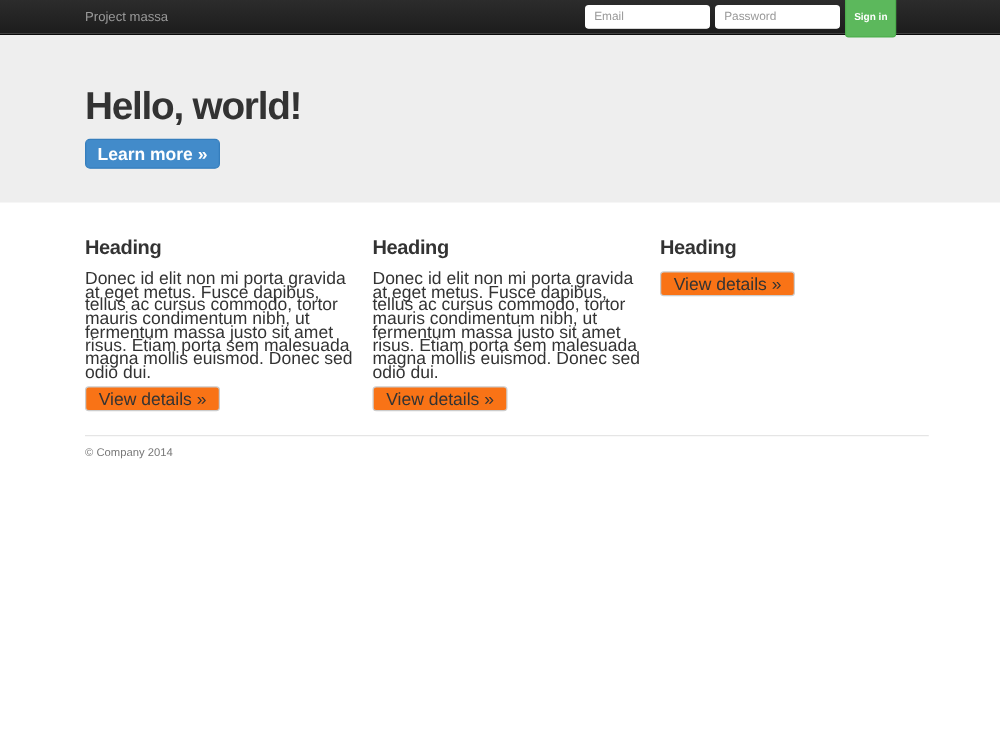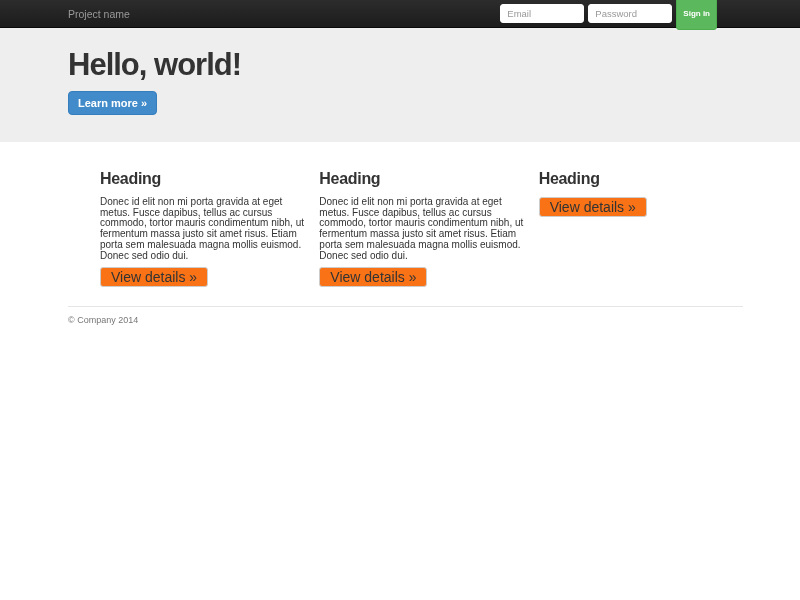--- a/index.html
+++ b/index.html
@@ -25,21 +25,21 @@
   .nav-inner { display: flex; align-items: center; height: 100%; }
   .brand { color: #999999; font-size: 10.5px; cursor: pointer; }
   .nav-form {
     margin-left: auto;
     margin-right: 26px;
     display: flex;
     align-items: center;
     gap: 4px;
   }
   .nav-input {
-    width: 84px;
+    width: 100px;
     height: 19px;
     border: 1px solid #ffffff;
     border-radius: 3px;
     padding: 0 6px;
     font-size: 9.5px;
     font-family: "Liberation Sans", sans-serif;
     outline: none;
     background: #ffffff;
     color: #333333;
   }
@@ -51,21 +51,21 @@
     border: 1px solid #4cae4c;
     border-radius: 3px;
     color: #ffffff;
     font-size: 8px;
     font-weight: bold;
     font-family: "Liberation Sans", sans-serif;
     cursor: pointer;
   }
 
   
-  .jumbotron { background: #eeeeee; padding: 18px 0 27px; }
+  .jumbotron { background: #eeeeee; padding: 38px 0 27px; }
   .jumbotron h1 {
     margin: 0;
     font-size: 31px;
     line-height: 38px;
     font-weight: bold;
     letter-spacing: -1px;
     color: #333333;
   }
   .jumbotron p {
     margin: 8px 0 0;
@@ -74,42 +74,42 @@
     color: #555555;
     width: 672px;
   }
   .btn-primary-lg {
     display: inline-block;
     margin-top: 7px;
     background: #428bca;
     border: 1px solid #357ebd;
     border-radius: 4px;
     color: #ffffff;
-    font-size: 11px;
+    font-size: 14px;
     font-weight: bold;
     line-height: 12px;
     padding: 5px 9px;
     text-decoration: none;
     cursor: pointer;
   }
 
   
-  .row { display: flex; gap: 15px; margin-top: 27px; margin-left: 32px; }
+  .row { display: flex; gap: 15px; margin-top: 27px; }
   .col { width: 215px; }
   .col h2 {
     margin: 0 0 9px;
     font-size: 16px;
     line-height: 19px;
     font-weight: bold;
     letter-spacing: -0.3px;
     color: #333333;
   }
   .col p {
     margin: 0 0 6px;
-    font-size: 10px;
+    font-size: 14px;
     line-height: 10.7px;
     color: #333333;
   }
   .btn-default {
     display: inline-block;
     background: #f97316;
     border: 1px solid #cccccc;
     border-radius: 3px;
     color: #333333;
     font-size: 14px;
@@ -125,21 +125,21 @@
     border: none;
     border-top: 1px solid #e5e5e5;
   }
   .copyright { margin: 8px 0 0; font-size: 9px; color: #777777; }
 </style>
 </head>
 <body>
 
 <header class="navbar">
   <div class="container nav-inner">
-    <span class="brand">Project name</span>
+    <span class="brand">Project massa</span>
     <form class="nav-form">
       <input class="nav-input" type="text" placeholder="Email" style="">
       <input class="nav-input" type="password" placeholder="Password" style="">
       <button type="button" class="btn-signin">Sign in</button>
     </form>
   </div>
 </header>
 
 <section class="jumbotron">
   <div class="container">

